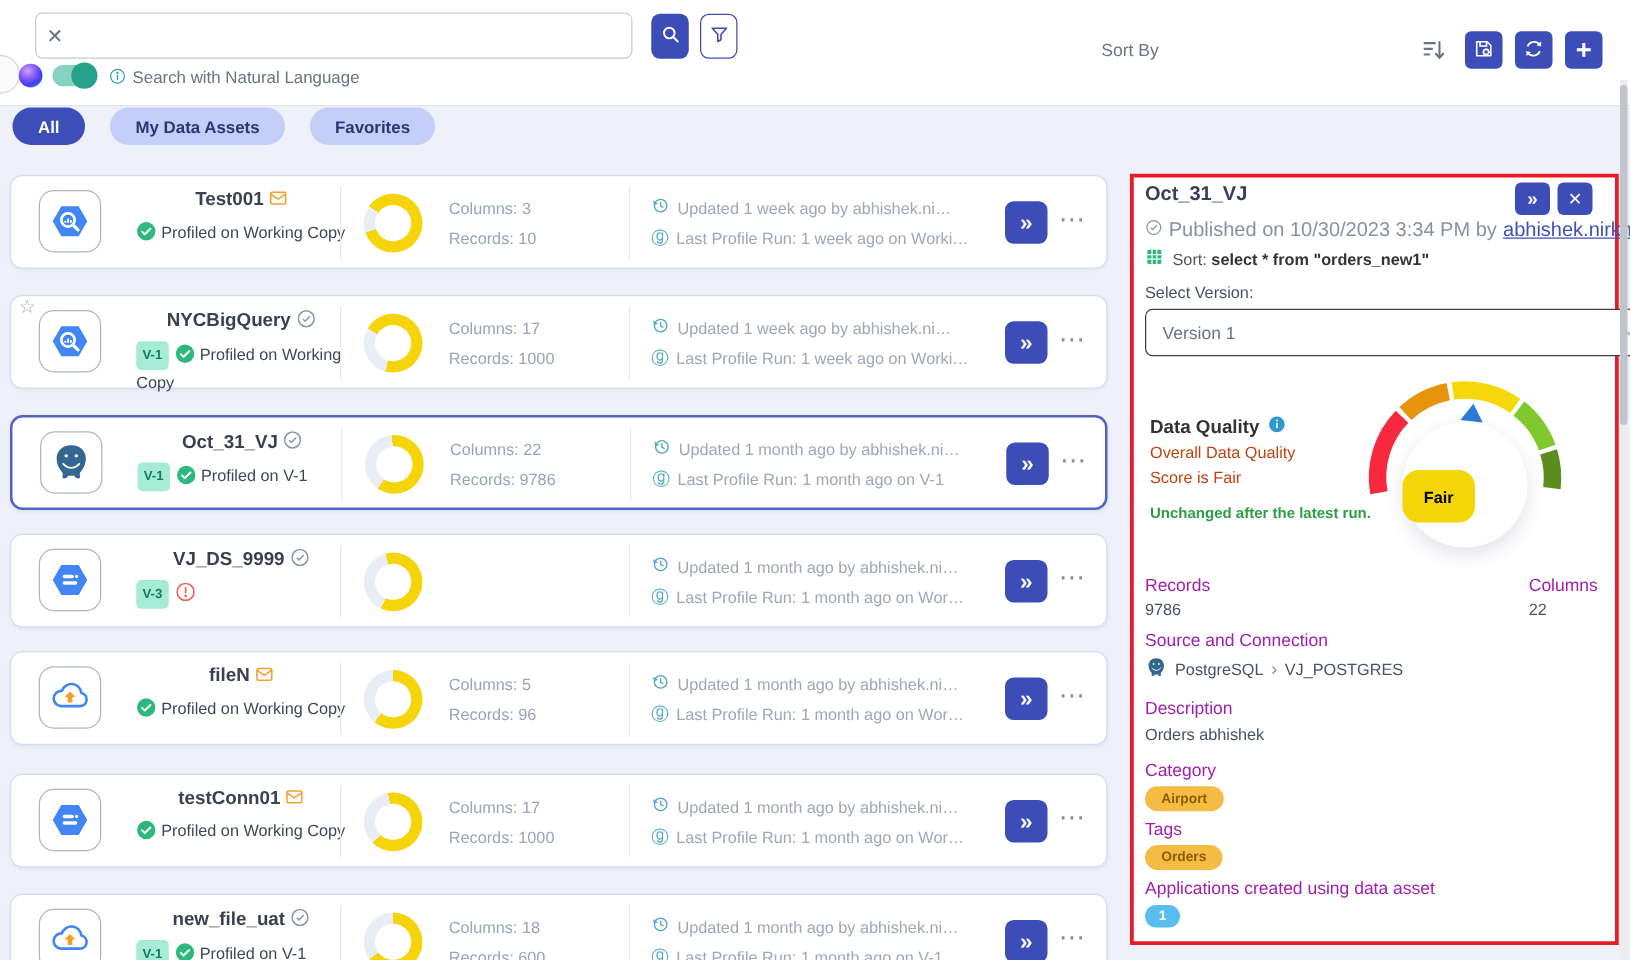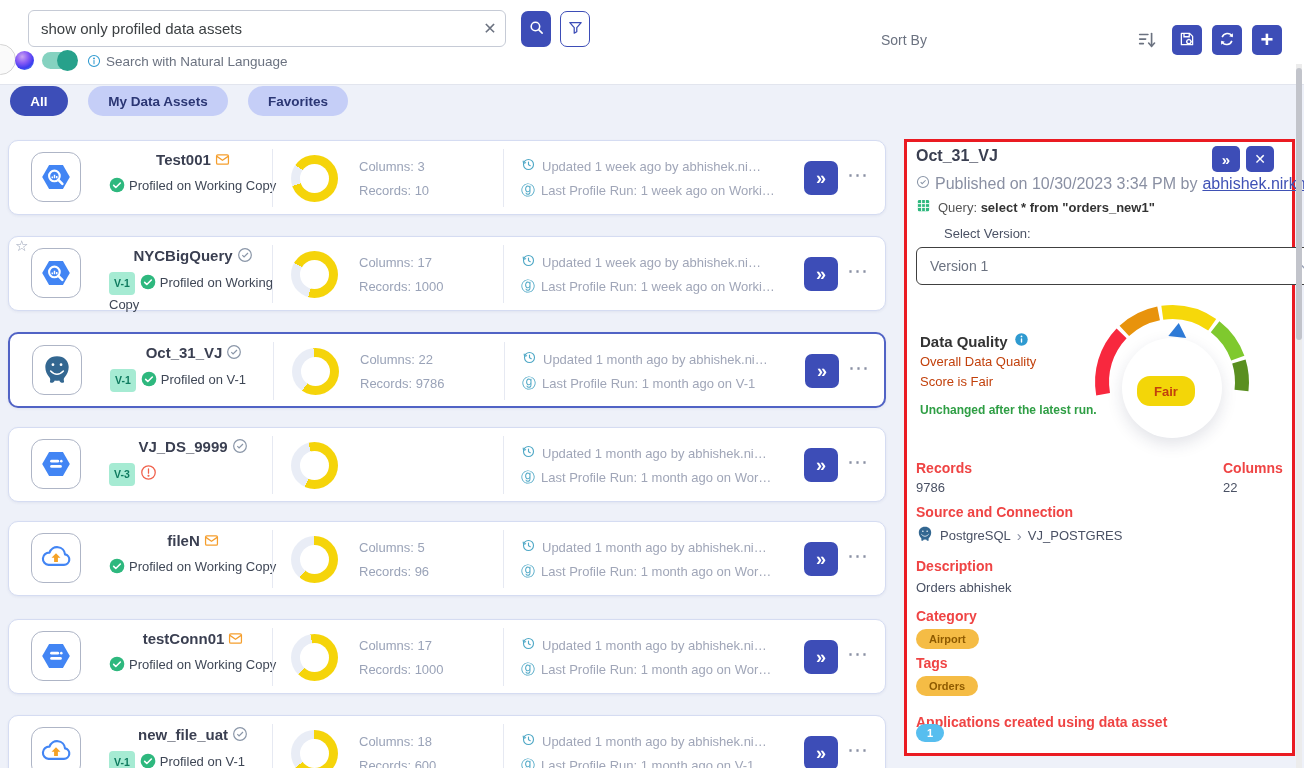--- a/index.html
+++ b/index.html
@@ -57,48 +57,47 @@
   .dots{position:absolute;left:838px;top:22px;font-size:21px;color:#8A90A3;letter-spacing:1px;cursor:pointer;}
   
   .panel{position:absolute;left:904px;top:139px;width:391px;height:617px;background:#fff;border:3px solid #EA1B22;box-sizing:border-box;z-index:6;}
   .p-title{position:absolute;left:9px;top:5px;font-size:16px;font-weight:bold;color:#3A3F51;}
   .p-fwd{position:absolute;left:305px;top:4px;width:28px;height:26px;border:none;border-radius:5px;background:#3D4DB7;color:#fff;font-size:15px;font-weight:bold;cursor:pointer;padding:0;font-family:inherit;}
   .p-close{position:absolute;left:339px;top:4px;width:28px;height:26px;border:none;border-radius:5px;background:#3D4DB7;color:#fff;font-size:14px;cursor:pointer;padding:0;font-family:inherit;}
   .p-pub{position:absolute;left:9px;top:33px;font-size:16px;color:#8A90A3;display:flex;align-items:center;gap:5px;white-space:nowrap;text-align:right;}
   .p-pub a{color:#3F51B5;text-decoration:underline;cursor:pointer;}
   .p-query{position:absolute;left:9px;top:56px;font-size:13px;color:#555;display:flex;align-items:center;gap:7px;white-space:nowrap;}
   .p-query b{color:#333;}
-  .p-sel-label{position:absolute;left:9px;top:84px;font-size:13px;color:#4A5164;margin-left:28px;}
+  .p-sel-label{position:absolute;left:9px;top:84px;font-size:13px;color:#4A5164;}
   .version-dd{position:absolute;left:9px;top:105px;width:412px;height:38px;border:1px solid #404040;border-radius:6px;box-sizing:border-box;display:flex;align-items:center;cursor:pointer;background:#fff;}
   .version-dd .val{flex:1;font-size:14px;color:#6B7280;padding-left:13px;}
   .version-dd .chev{padding-right:12px;display:flex;}
   .dq-title{position:absolute;left:13px;top:190px;font-size:15px;font-weight:bold;color:#333;display:flex;align-items:center;gap:6px;}
   .dq-text{position:absolute;left:13px;top:210px;font-size:13px;color:#c2410c;line-height:20px;}
   .dq-note{position:absolute;left:13px;top:261px;font-size:12px;font-weight:bold;color:#2E9E44;}
   .gauge{position:absolute;left:185px;top:160px;width:160px;height:150px;}
   .gauge-circle{position:absolute;left:30px;top:36px;width:100px;height:100px;border-radius:50%;background:#fff;box-shadow:0 6px 16px rgba(30,40,80,.13);}
-  .gauge-pill{position:absolute;left:45px;top:74px;width:58px;height:30px;border-radius:13px;background:#F3D608;color:#c2410c;font-size:13px;font-weight:bold;display:flex;align-items:center;justify-content:center;}
+  .gauge-pill{position:absolute;left:30px;top:74px;width:58px;height:42px;border-radius:13px;background:#F3D608;color:#000000;font-size:13px;font-weight:bold;display:flex;align-items:center;justify-content:center;}
   .gauge-pointer{position:absolute;left:77px;top:21px;width:0;height:0;border-left:9px solid transparent;border-right:9px solid transparent;border-bottom:14px solid #2E7BD8;transform:rotate(6deg);}
-  .p-label{font-size:14px;color:#ef4444;font-weight:bold;}
+  .p-label{font-size:14px;color:#a21caf;}
   .p-val{font-size:13px;color:#4A5164;}
   .pos{position:absolute;}
   .src-row{position:absolute;left:9px;top:383px;display:flex;align-items:center;gap:6px;font-size:13px;color:#4A5164;}
   .crumb-sep{color:#8A90A3;font-size:15px;}
   .tag-pill{position:absolute;background:#F5BC45;color:#8F5B00;font-size:11px;font-weight:bold;padding:4px 13px;border-radius:12px;}
   .app-pill{position:absolute;left:9px;top:582px;background:#57BEEF;color:#fff;font-size:11px;font-weight:bold;padding:3px 11px;border-radius:10px;}
   
   .scroll-track{position:absolute;left:1296px;top:64px;width:6px;height:704px;background:#ECECEC;z-index:7;}
   .scroll-thumb{position:absolute;left:1296px;top:68px;width:6px;height:272px;background:#C2C4CB;border-radius:3px;z-index:8;cursor:pointer;}
 </style>
 </head>
 <body>
 
 <div class="header">
   <div class="search-box">
-    <input readonly="" value="show only profiled data assets" style="">
     <span class="clear-x">✕</span>
   </div>
   <button class="btn-primary search-btn">
     <span><svg viewBox="0 0 24 24" width="17" height="17" fill="none" stroke="#fff" stroke-width="2.2">
           <circle cx="10.5" cy="10.5" r="6"></circle>
           <path d="M15 15l5 5" stroke-linecap="round"></path>
         </svg></span>
   </button>
   <button class="filter-btn">
     <span><svg viewBox="0 0 24 24" width="17" height="17" fill="none" stroke="#3D4DB7" stroke-width="1.8" stroke-linejoin="round">
@@ -460,21 +459,21 @@
         </svg></span>
     <span>Published on 10/30/2023 3:34 PM by</span>
     <a>abhishek.nirkh…</a>
   </div>
 
   <div class="p-query">
     <span><svg viewBox="0 0 24 24" width="15" height="15">
           <rect x="3" y="3" width="18" height="18" rx="2" fill="#2EB87E"></rect>
           <path d="M3 9h18M3 15h18M9 3v18M15 3v18" stroke="#fff" stroke-width="1.6"></path>
         </svg></span>
-    <span><span>Query:</span> <b>select * from "orders_new1"</b></span>
+    <span><span>Sort:</span> <b>select * from "orders_new1"</b></span>
   </div>
 
   <div class="p-sel-label">Select Version:</div>
   <div class="version-dd">
     <span class="val">Version 1</span>
     <span class="chev">
         <svg viewBox="0 0 24 24" width="19" height="19" fill="none" stroke="#9AA3B8" stroke-width="1.8" stroke-linecap="round">
           <path d="M6 9.5l6 6 6-6"></path>
         </svg>
       </span>
@@ -527,18 +526,18 @@
 
   <div class="pos p-label" style="left:9px;top:416px">Description</div>
   <div class="pos p-val" style="left:9px;top:438px">Orders abhishek</div>
 
   <div class="pos p-label" style="left:9px;top:466px">Category</div>
   <div class="tag-pill" style="left:9px;top:487px">Airport</div>
 
   <div class="pos p-label" style="left:9px;top:513px">Tags</div>
   <div class="tag-pill" style="left:9px;top:534px">Orders</div>
 
-  <div class="pos p-label" style="left:9px;top:572px">Applications created using data asset</div>
+  <div class="pos p-label" style="left:9px;top:560px">Applications created using data asset</div>
   <div class="app-pill">1</div>
 </div>
 
 <div class="scroll-track"></div>
 <div class="scroll-thumb"></div>
 
 </body></html>

